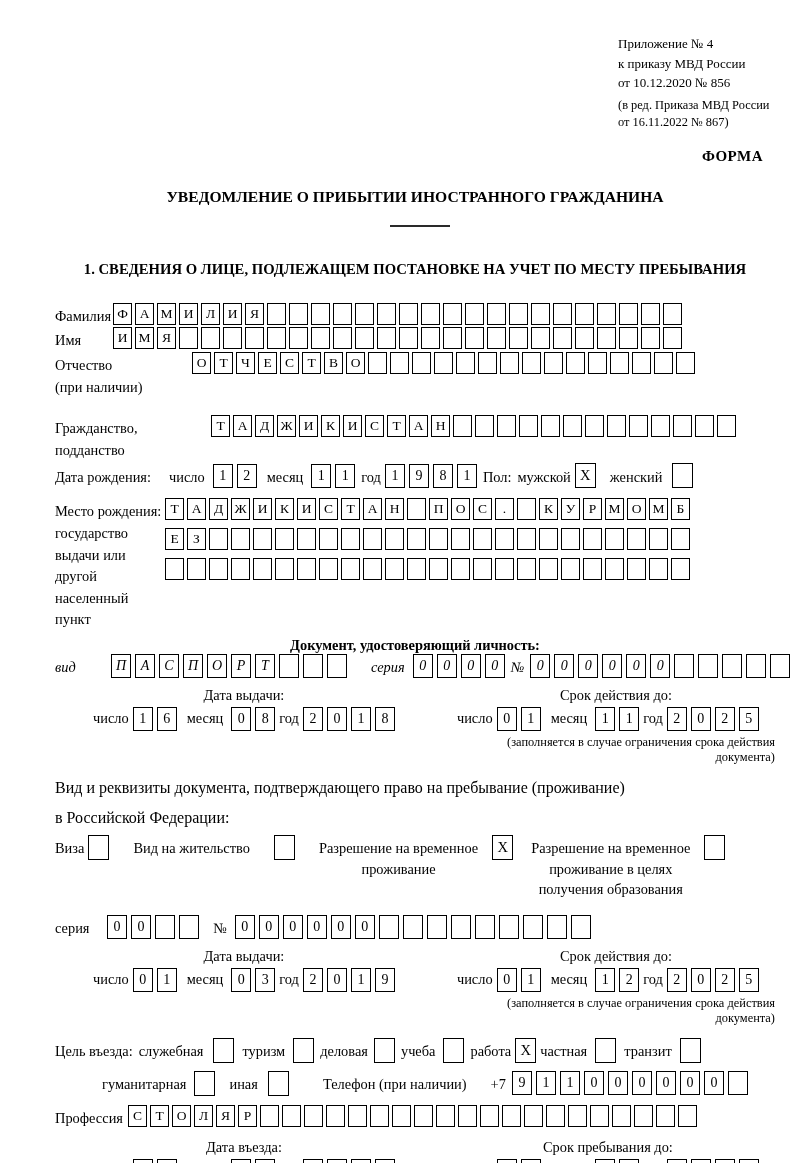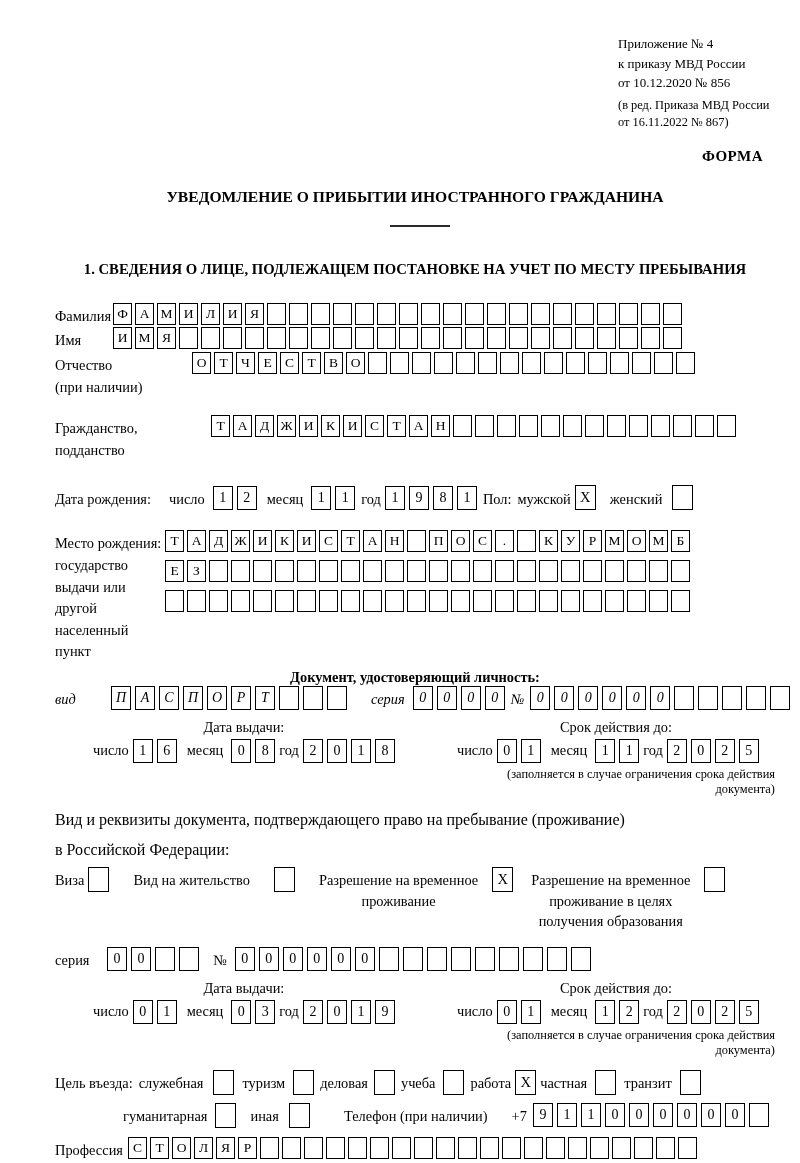--- a/index.html
+++ b/index.html
@@ -201,21 +201,21 @@
         <span class="cell"></span>
         <span class="cell"></span>
         <span class="cell"></span>
         <span class="cell"></span>
         <span class="cell"></span>
         <span class="cell"></span>
         <span class="cell"></span>
       </div>
   </div>
 
-  <div class="inlinerow" style="margin-top:24px;">
+  <div class="inlinerow" style="margin-top:2px;">
     <span class="lbl">Дата рождения:</span>
     <span class="gap18"></span>
     <span class="lbl">число</span>
       <span class="gap8"></span>
     <span class="cells lg">
         <span class="cell">1</span>
         <span class="cell">2</span>
       </span>
       <span class="gap10"></span>
     <span class="lbl">месяц</span>
@@ -242,21 +242,21 @@
         <span class="cell">X</span>
       </span>
       <span class="gap14"></span>
     <span class="lbl">женский</span>
       <span class="gap10"></span>
     <span class="cells checkbox">
         <span class="cell"></span>
       </span>
   </div>
 
-  <div class="row" style="margin-top:20px;">
+  <div class="row" style="margin-top:10px;">
     <div class="lbl w108">
       <div>Место рождения:</div>
       <div>государство</div>
       <div>выдачи или другой</div>
       <div>населенный пункт</div>
     </div>
     <div class="stack">
       <div class="cells">
           <span class="cell">Т</span>
           <span class="cell">А</span>
@@ -602,21 +602,21 @@
         <span class="cell"></span>
       </span>
       <span class="gap8"></span>
     <span class="lbl">транзит</span>
       <span class="gap8"></span>
     <span class="cells checkbox">
         <span class="cell"></span>
       </span>
   </div>
 
-  <div class="inlinerow" style="margin-top:8px; margin-left:68px;">
+  <div class="inlinerow" style="margin-top:8px; margin-left:47px;">
     <span class="lbl">гуманитарная</span>
       <span class="gap8"></span>
     <span class="cells checkbox">
         <span class="cell"></span>
       </span>
       <span class="gap14"></span>
     <span class="lbl">иная</span>
       <span class="gap10"></span>
     <span class="cells checkbox">
         <span class="cell"></span>

